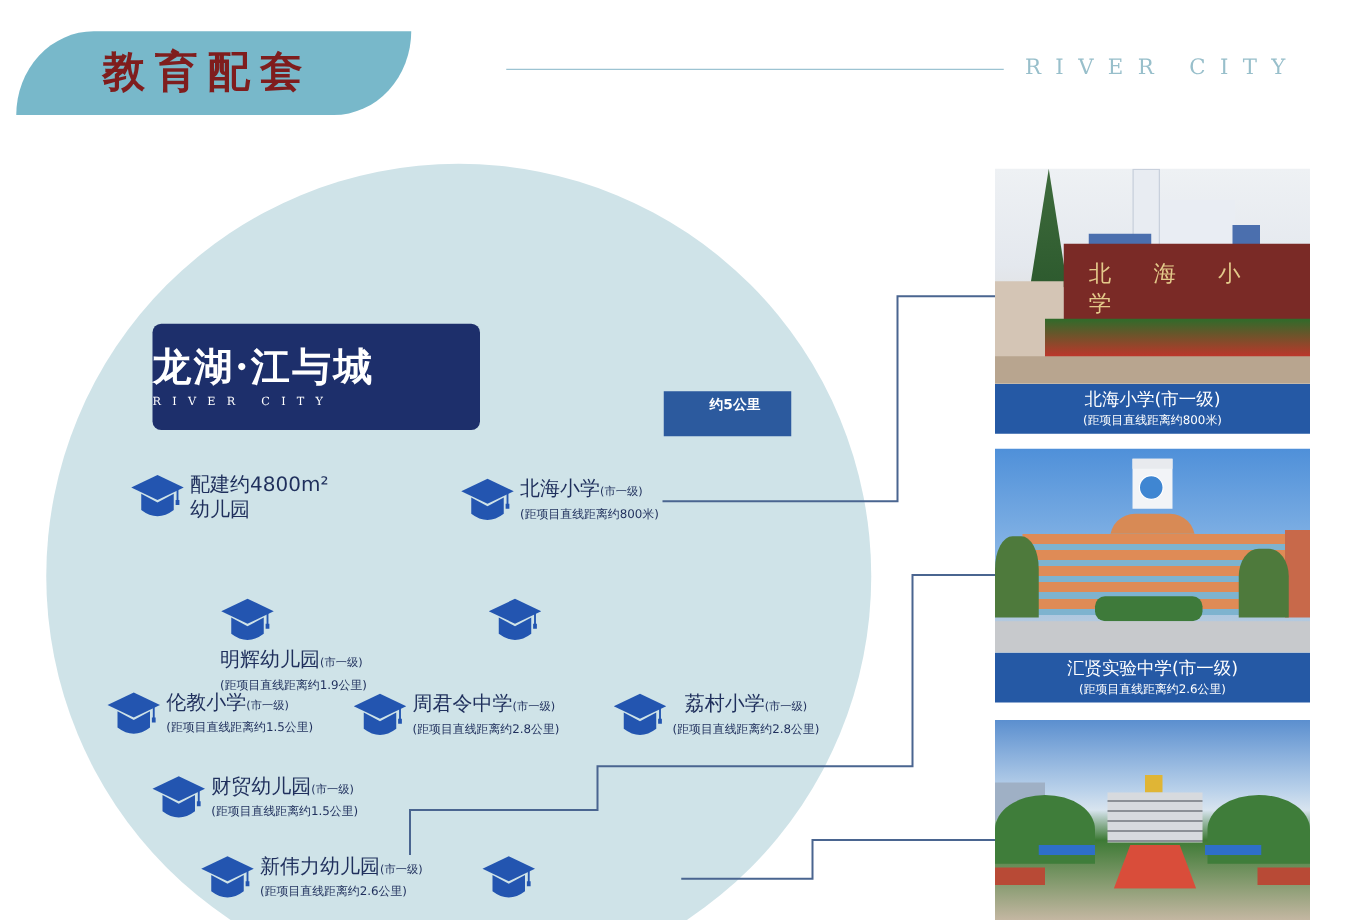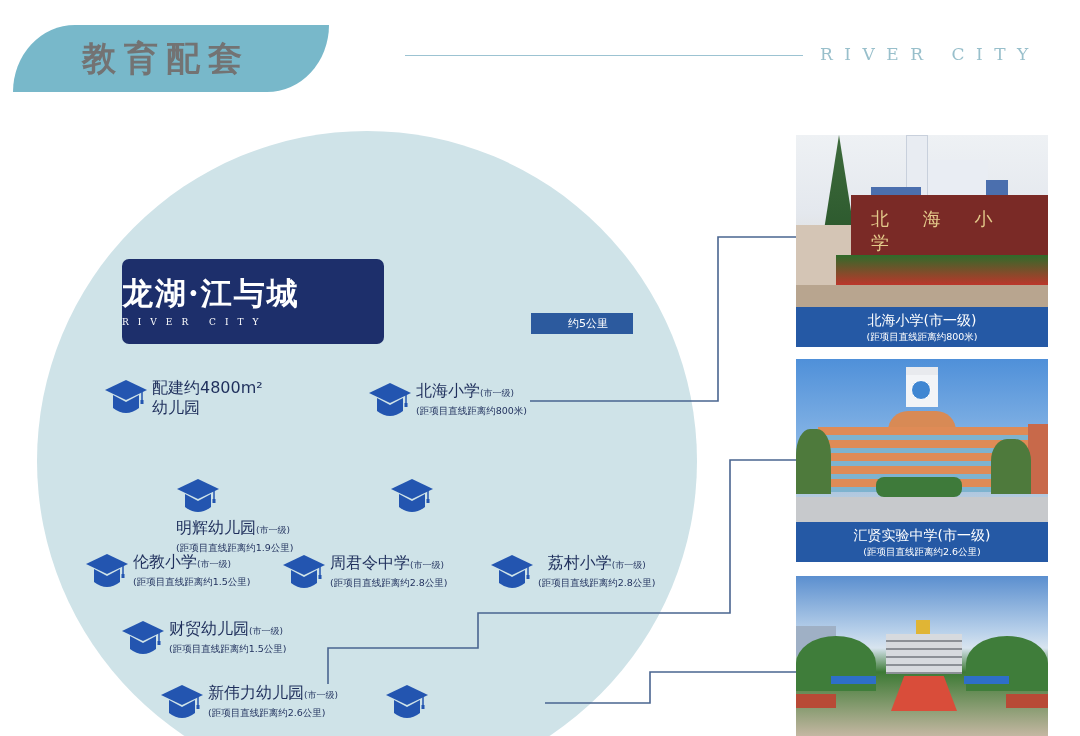--- a/index.html
+++ b/index.html
@@ -7,43 +7,43 @@
   body { position: relative; font-family: "DejaVu Sans", "Liberation Sans", sans-serif; color: #1f2f5c; }
 
   .title-tab {
     position: absolute; left: 13px; top: 25px; width: 316px; height: 67px;
     background: #78b8ca;
     border-top-left-radius: 62px 67px;
     border-bottom-right-radius: 62px 67px;
   }
   .title-text {
     position: absolute; left: 82px; top: 34px; font-size: 34px; font-weight: bold;
-    color: #737373; letter-spacing: 8px; line-height: 48px;
+    color: #7f1d1d; letter-spacing: 8px; line-height: 48px;
   }
   .header-rule { position: absolute; left: 405px; top: 55px; width: 398px; height: 1px; background: #9cc3d2; }
   .header-brand {
     position: absolute; left: 820px; top: 44px; font-family: "DejaVu Serif", "Liberation Serif", serif;
     font-size: 17px; letter-spacing: 11.5px; color: #98bfcb;
   }
 
   .circle {
     position: absolute; left: 37px; top: 131px; width: 660px; height: 660px; border-radius: 50%;
     background: #cfe3e8;
   }
 
   .logo-box {
     position: absolute; left: 122px; top: 259px; width: 262px; height: 85px; background: #1d2f6b;
     border-radius: 7px; color: #fff; 
   }
   .logo-cn { position: absolute; left: 0; right: 0; top: 14px; font-size: 31px; font-weight: bold; letter-spacing: 2px; font-family: "DejaVu Serif", "Liberation Serif", serif; }
   .logo-en { position: absolute; left: 0; right: 14px; top: 58px; font-size: 9px; letter-spacing: 9px; font-family: "DejaVu Serif", "Liberation Serif", serif; }
 
   .radius-badge {
-    position: absolute; left: 531px; top: 313px; width: 102px; height: 21px; background: #2c5a9e;
-    color: #ffffff; font-size: 11px; text-align: center; line-height: 21px; font-weight: normal; padding-left: 12px;
+    position: absolute; left: 531px; top: 313px; width: 102px; height: 36px; background: #2c5a9e;
+    color: #ffffff; font-size: 11px; text-align: center; line-height: 21px; font-weight: bold; padding-left: 12px;
   }
 
   .school { position: absolute; display: flex; align-items: flex-start; }
   .cap { width: 44px; height: 38px; flex: 0 0 44px; margin-right: 4px; }
   .school-text { display: flex; flex-direction: column; }
   .school-name { font-size: 16px; color: #1f2f5c; line-height: 20px; white-space: nowrap; }
   .school-level { font-size: 9px; color: #1f2f5c; }
   .school-dist { font-size: 9.5px; color: #1f2f5c; line-height: 16px; white-space: nowrap; }
 
   .photo-card { position: absolute; left: 796px; width: 252px; }

